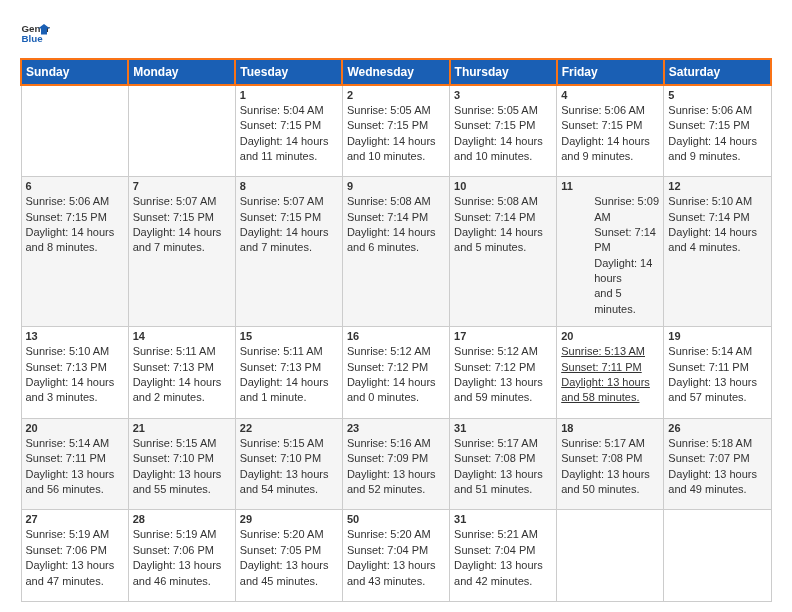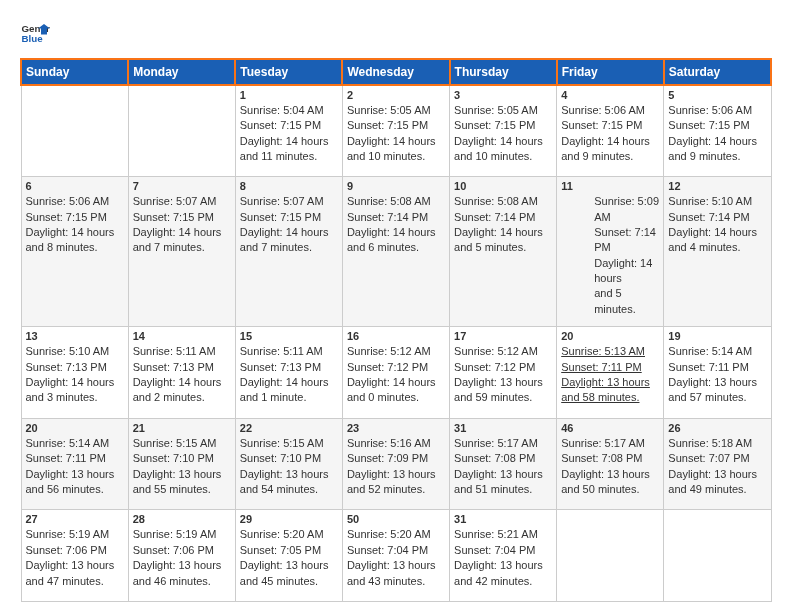--- a/index.html
+++ b/index.html
@@ -290,21 +290,21 @@
 and 52 minutes.</div>
           </td>
           <td>
             <span class="day-num">31</span>
             <div class="day-info" style="white-space: pre-line;">Sunrise: 5:17 AM
 Sunset: 7:08 PM
 Daylight: 13 hours
 and 51 minutes.</div>
           </td>
           <td>
-            <span class="day-num">46</span>
+            <span class="day-num">18</span>
             <div class="day-info" style="white-space: pre-line;">Sunrise: 5:17 AM
 Sunset: 7:08 PM
 Daylight: 13 hours
 and 50 minutes.</div>
           </td>
           <td>
             <span class="day-num">26</span>
             <div class="day-info" style="white-space: pre-line;">Sunrise: 5:18 AM
 Sunset: 7:07 PM
 Daylight: 13 hours

